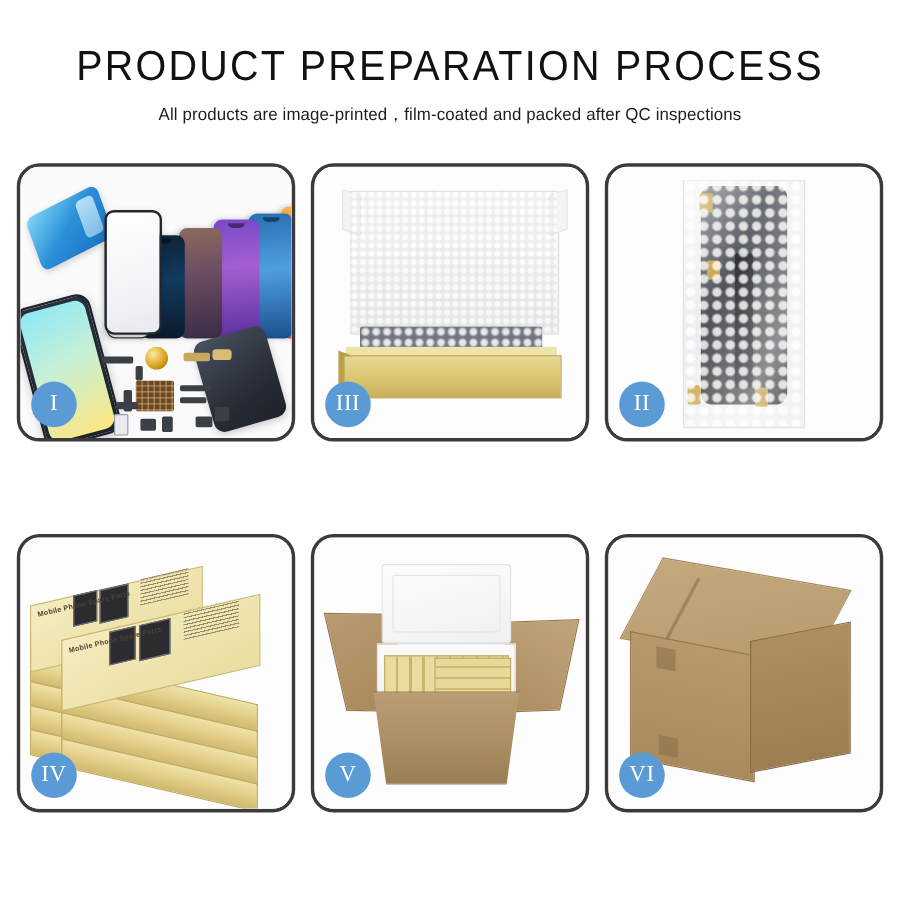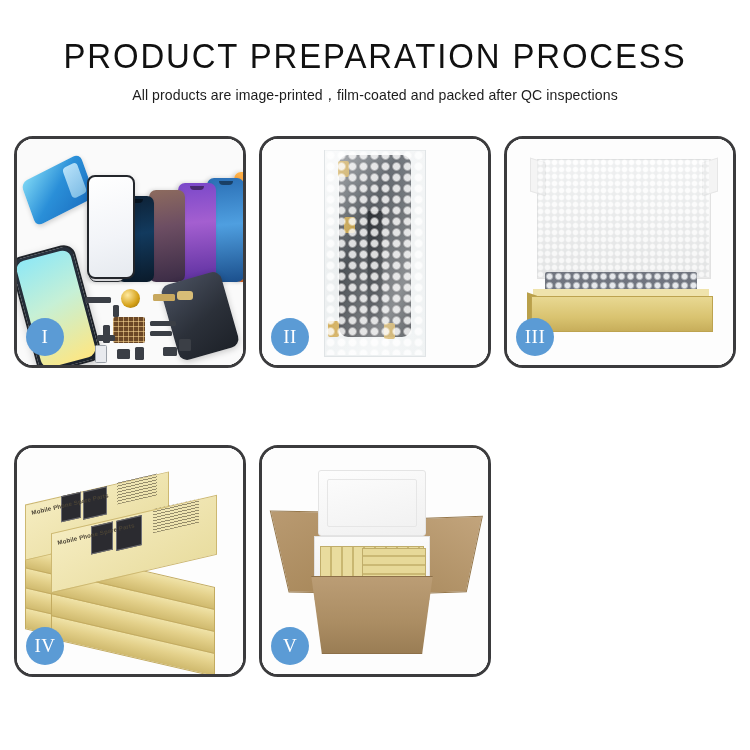--- a/index.html
+++ b/index.html
@@ -383,49 +383,49 @@
       <div class="p1-part" style="left:78px; top:206px; width:10px; height:16px; background:#e8eaee; border:1px solid #9aa0a8;"></div>
       <div class="p1-part" style="left:162px; top:200px; width:12px; height:12px;"></div>
       <div class="p1-part" style="left:146px; top:208px; width:14px; height:9px;"></div>
       <div class="p1-part" style="left:96px; top:166px; width:6px; height:12px;"></div>
     </div>
     <div class="badge">I</div>
   </div>
 
   <div class="card">
     <div class="photo">
+      <div class="p3-bg"></div>
+      <div class="p3-lid"></div>
+      <div class="p3-lidtex"></div>
+      <div class="p3-contents"></div>
+      <div class="p3-boxtop"></div>
+      <div class="p3-boxside-l"></div>
+      <div class="p3-boxfront"></div>
+    </div>
+    <div class="badge">III</div>
+  </div>
+
+  <div class="card">
+    <div class="photo">
       <div class="p2-bg"></div>
       <div class="p2-bag"></div>
       <div class="p2-inner"></div>
       <div class="p2-strip"></div>
       <div class="p2-gold" style="left:76px; top:22px;"></div>
       <div class="p2-gold" style="left:82px; top:78px;"></div>
       <div class="p2-gold" style="left:66px; top:182px;"></div>
       <div class="p2-gold" style="left:122px; top:184px;"></div>
       <div class="p2-bubbles"></div>
       <div class="p2-sheen"></div>
     </div>
     <div class="badge">II</div>
   </div>
 
   <div class="card">
     <div class="photo">
-      <div class="p3-bg"></div>
-      <div class="p3-lid"></div>
-      <div class="p3-lidtex"></div>
-      <div class="p3-contents"></div>
-      <div class="p3-boxtop"></div>
-      <div class="p3-boxside-l"></div>
-      <div class="p3-boxfront"></div>
-    </div>
-    <div class="badge">III</div>
-  </div>
-
-  <div class="card">
-    <div class="photo">
       <div class="p4-bg"></div>
       <div class="p4-stack">
 
         <div class="p4-slab" style="left:8px;  top:92px;  width:108px; height:20px; transform:skewY(13deg);"></div>
         <div class="p4-slab" style="left:8px;  top:112px; width:108px; height:20px; transform:skewY(13deg);"></div>
         <div class="p4-slab" style="left:8px;  top:132px; width:108px; height:20px; transform:skewY(13deg);"></div>
         <div class="p4-slab" style="left:8px;  top:152px; width:108px; height:20px; transform:skewY(13deg);"></div>
         <div class="p4-slab" style="left:8px;  top:172px; width:108px; height:20px; transform:skewY(13deg);"></div>
 
         <div class="p4-slab" style="left:34px; top:120px; width:162px; height:22px; transform:skewY(13deg);"></div>
@@ -456,14 +456,26 @@
       <div class="p5-flap-r"></div>
       <div class="p5-foamlid"></div>
       <div class="p5-foam"></div>
       <div class="p5-boxes"></div>
       <div class="p5-boxes2"></div>
       <div class="p5-body"></div>
     </div>
     <div class="badge">V</div>
   </div>
 
+  <div class="card">
+    <div class="photo">
+      <div class="p6-bg"></div>
+      <div class="p6-top"></div>
+      <div class="p6-seam"></div>
+      <div class="p6-front"></div>
+      <div class="p6-side"></div>
+      <div class="p6-tape" style="left:40px; top:92px; width:16px; height:18px; transform:skewY(11deg);"></div>
+      <div class="p6-tape" style="left:42px; top:166px; width:16px; height:16px; transform:skewY(11deg);"></div>
+    </div>
+    <div class="badge">VI</div>
+  </div>
 
 </div>
 
 </body></html>

